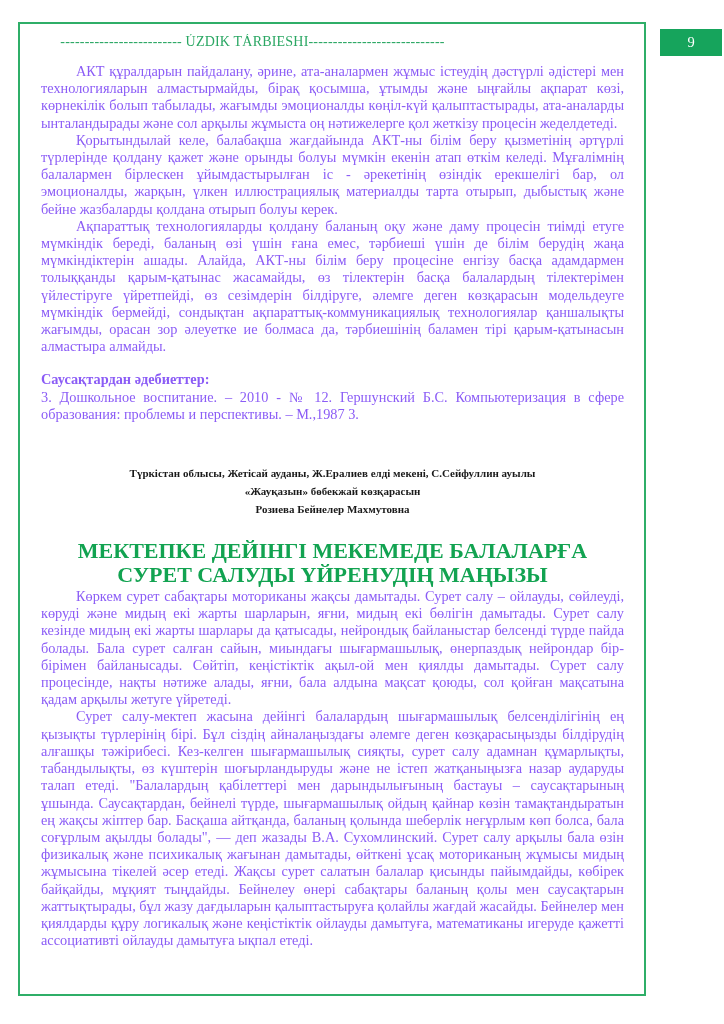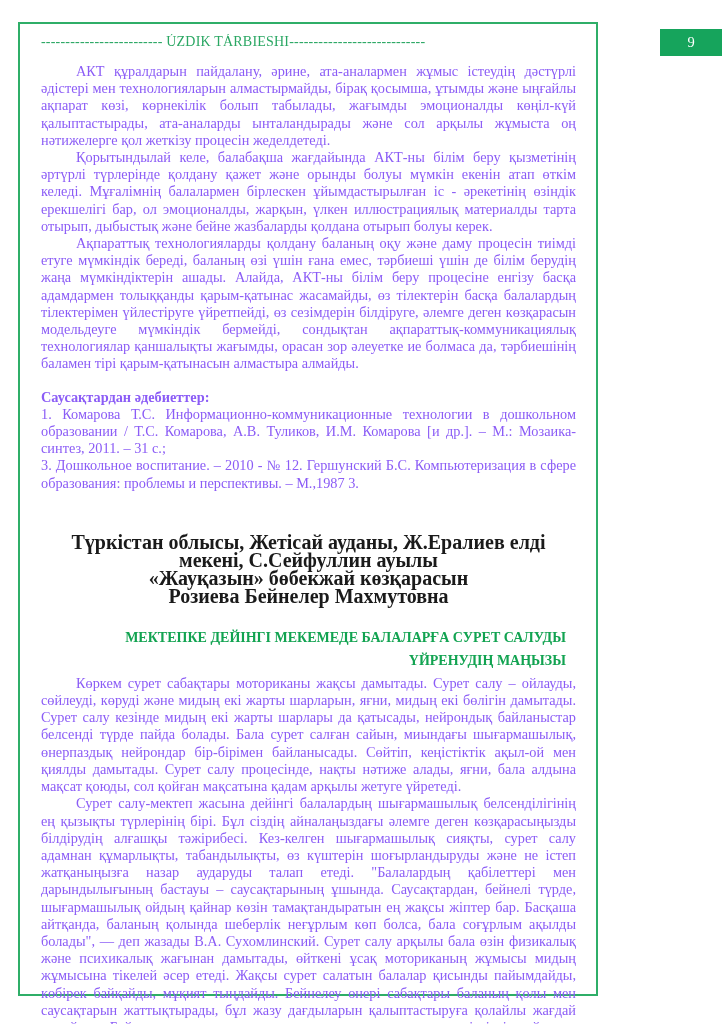--- a/index.html
+++ b/index.html
@@ -14,21 +14,21 @@
   .page {
     position: relative;
     width: 724px;
     height: 1024px;
     background: #ffffff;
   }
   .frame {
     position: absolute;
     left: 18px;
     top: 22px;
-    width: 580px;
+    width: 628px;
     height: 974px;
     border: 2px solid #2fae68;
     box-sizing: border-box;
     padding: 7px 20px 0 21px;
   }
   .page-num-badge {
     position: absolute;
     top: 29px;
     left: 660px;
     width: 62px;
@@ -67,29 +67,29 @@
     text-align: left;
   }
   .ref-item {
     margin: 0;
     text-align: justify;
   }
   .byline-block {
     margin-top: 41px;
     text-align: center;
     font-weight: bold;
-    font-size: 20px;
+    font-size: 11px;
     line-height: 18px;
     color: #1a1a1a;
   }
   .article-title {
     margin: 21px 10px 0 10px;
-    text-align: right;
+    text-align: center;
     font-weight: bold;
-    font-size: 14px;
+    font-size: 22px;
     line-height: 23.5px;
     color: #12a351;
   }
   .article2-body p.para:first-child {
     margin-top: 2px;
   }
 </style>
 </head>
 <body>
 
@@ -100,21 +100,20 @@
   <div class="frame">
 
     <div class="journal-header">------------------------- ÚZDIK TÁRBIESHI----------------------------</div>
 
     <div class="body-text">
       <p class="para">АКТ құралдарын пайдалану, әрине, ата-аналармен жұмыс істеудің дәстүрлі әдістері мен технологияларын алмастырмайды, бірақ қосымша, ұтымды және ыңғайлы ақпарат көзі, көрнекілік болып табылады, жағымды эмоционалды көңіл-күй қалыптастырады, ата-аналарды ынталандырады және сол арқылы жұмыста оң нәтижелерге қол жеткізу процесін жеделдетеді.</p>
       <p class="para">Қорытындылай келе, балабақша жағдайында АКТ-ны білім беру қызметінің әртүрлі түрлерінде қолдану қажет және орынды болуы мүмкін екенін атап өткім келеді. Мұғалімнің балалармен бірлескен ұйымдастырылған іс - әрекетінің өзіндік ерекшелігі бар, ол эмоционалды, жарқын, үлкен иллюстрациялық материалды тарта отырып, дыбыстық және бейне жазбаларды қолдана отырып болуы керек.</p>
       <p class="para">Ақпараттық технологияларды қолдану баланың оқу және даму процесін тиімді етуге мүмкіндік береді, баланың өзі үшін ғана емес, тәрбиеші үшін де білім берудің жаңа мүмкіндіктерін ашады. Алайда, АКТ-ны білім беру процесіне енгізу басқа адамдармен толыққанды қарым-қатынас жасамайды, өз тілектерін басқа балалардың тілектерімен үйлестіруге үйретпейді, өз сезімдерін білдіруге, әлемге деген көзқарасын модельдеуге мүмкіндік бермейді, сондықтан ақпараттық-коммуникациялық технологиялар қаншалықты жағымды, орасан зор әлеуетке ие болмаса да, тәрбиешінің баламен тірі қарым-қатынасын алмастыра алмайды.</p>
 
       <p class="refs-heading">Саусақтардан әдебиеттер:</p>
-      <p class="ref-item">1. Комарова Т.С. Информационно-коммуникационные технологии в дошкольном образовании / Т.С. Комарова, А.В. Туликов, И.М. Комарова [и др.]. – М.: Мозаика-синтез, 2011. – 31 с.;</p>
       <p class="ref-item">3. Дошкольное воспитание. – 2010 - № 12. Гершунский Б.С. Компьютеризация в сфере образования: проблемы и перспективы. – М.,1987 3.</p>
     </div>
 
     <div class="byline-block">
       <div>Түркістан облысы, Жетісай ауданы, Ж.Ералиев елді мекені, С.Сейфуллин ауылы</div>
       <div>«Жауқазын» бөбекжай көзқарасын</div>
       <div>Розиева Бейнелер Махмутовна</div>
     </div>
 
     <div class="article-title">МЕКТЕПКЕ ДЕЙІНГІ МЕКЕМЕДЕ БАЛАЛАРҒА СУРЕТ САЛУДЫ ҮЙРЕНУДІҢ МАҢЫЗЫ</div>

